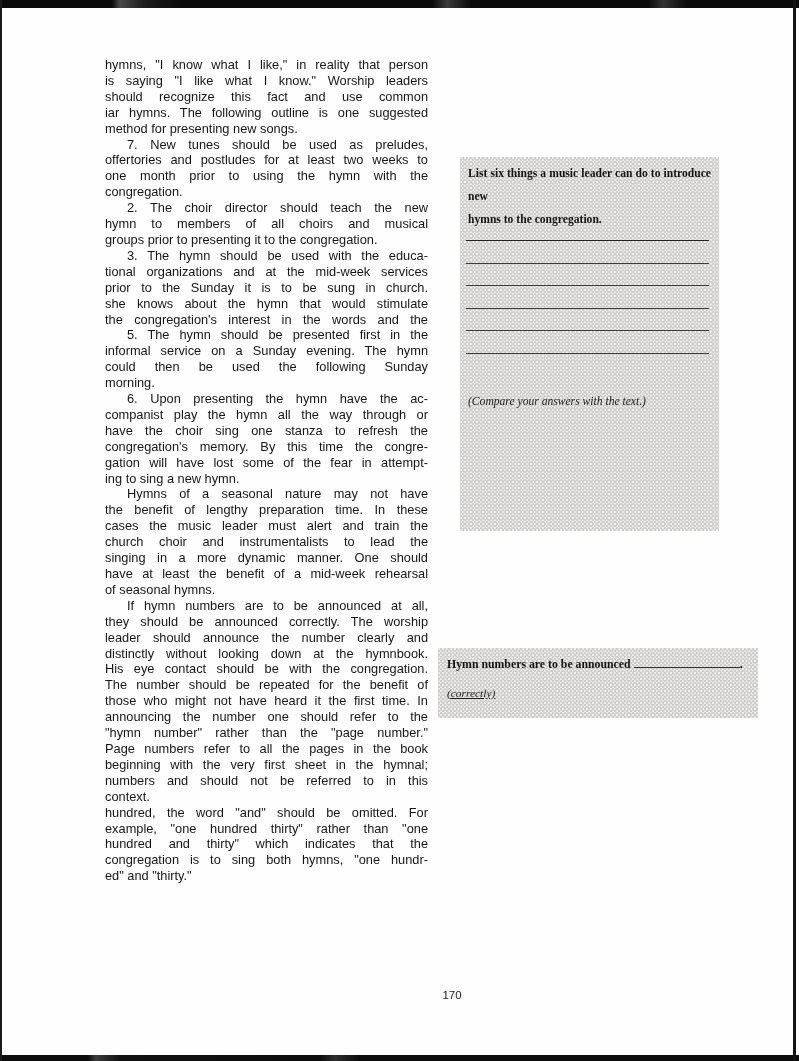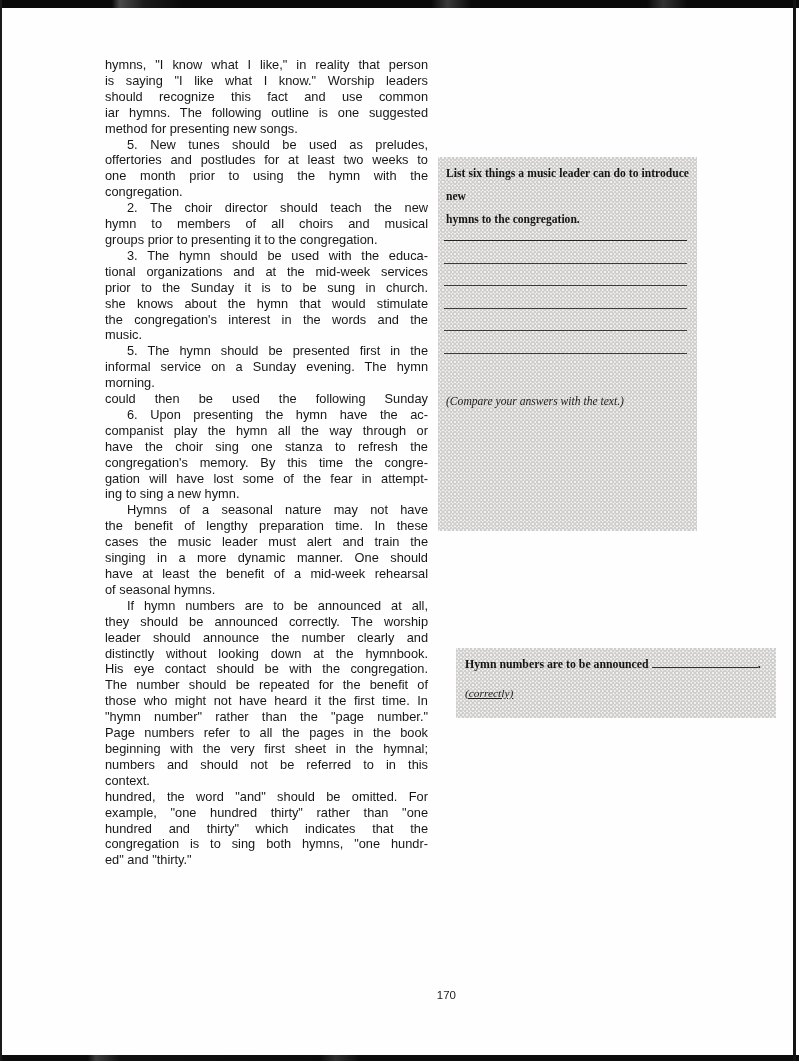--- a/index.html
+++ b/index.html
@@ -27,97 +27,98 @@
   
   .ex-box{position:absolute;color:#111;
     background-color:#f2f1ef;
     background-image:
       linear-gradient(45deg,#cfcecc 25%,transparent 25%,transparent 75%,#cfcecc 75%),
       linear-gradient(45deg,#cfcecc 25%,transparent 25%,transparent 75%,#cfcecc 75%),
       repeating-linear-gradient(0deg,rgba(140,140,138,.18) 0 1px,transparent 1px 3px),
       repeating-linear-gradient(90deg,rgba(140,140,138,.18) 0 1px,transparent 1px 3px);
     background-size:4px 4px,4px 4px,3px 3px,3px 3px;
     background-position:0 0,2px 2px,0 0,0 0;}
-  .box1{left:438px;top:157px;width:259px;height:374px;}
-  .box2{left:456px;top:648px;width:320px;height:70px;}
+  .box1{left:460px;top:157px;width:259px;height:374px;}
+  .box2{left:438px;top:648px;width:320px;height:70px;}
 
   .box1 .prompt{margin:5px 8px 0 8px;font-family:"Liberation Serif",serif;
     font-weight:bold;font-size:11.6px;line-height:23px;color:#141414;}
   .pline{text-align:justify;text-align-last:justify;}
   .pline.last{text-align:right;text-align-last:left;}
 
   .blanks{margin:0 10px 0 6px;}
   .blank-row{height:21.5px;border-bottom:1.3px solid #3a3a3a;}
   .blank-row:first-child{height:9px;border-bottom:1.9px solid #222;}
 
   .note{margin:41px 0 0 8px;font-family:"Liberation Serif",serif;
     font-style:italic;font-size:11.6px;color:#1c1c1c;}
 
   .prompt2{margin:9px 9px 0 9px;font-family:"Liberation Serif",serif;
     font-weight:bold;font-size:11.8px;color:#141414;}
   .inline-blank{display:inline-block;width:106px;height:10px;
     border-bottom:1.7px solid #303030;margin-left:3px;}
   .hint{margin:15px 8px 0 9px;font-family:"Liberation Serif",serif;
     font-style:italic;font-size:11.4px;color:#1c1c1c;text-decoration:underline;}
 
-  .page-number{position:absolute;left:424px;top:989px;width:32px;text-align:right;
+  .page-number{position:absolute;left:436px;top:989px;width:32px;text-align:center;
     font-size:11.5px;color:#222;}
 </style>
 </head>
 <body>
 
 <div class="page">
 
   <div class="edge top"></div>
   <div class="edge bottom"></div>
   <div class="edge left"></div>
   <div class="edge right"></div>
 
   <div class="main-col" id="main-col">
       <div class="tline">hymns, "I know what I like," in reality that person</div>
       <div class="tline">is saying "I like what I know." Worship leaders</div>
       <div class="tline">should recognize this fact and use common</div>
       <div class="tline">iar hymns. The following outline is one suggested</div>
       <div class="tline last">method for presenting new songs.</div>
-      <div class="tline indent">5. New tunes should be used as preludes,</div>
+      <div class="tline indent">7. New tunes should be used as preludes,</div>
       <div class="tline">offertories and postludes for at least two weeks to</div>
       <div class="tline">one month prior to using the hymn with the</div>
       <div class="tline last">congregation.</div>
       <div class="tline indent">2. The choir director should teach the new</div>
       <div class="tline">hymn to members of all choirs and musical</div>
       <div class="tline last">groups prior to presenting it to the congregation.</div>
       <div class="tline indent">3. The hymn should be used with the educa-</div>
       <div class="tline">tional organizations and at the mid-week services</div>
       <div class="tline">prior to the Sunday it is to be sung in church.</div>
       <div class="tline">she knows about the hymn that would stimulate</div>
       <div class="tline">the congregation's interest in the words and the</div>
-      <div class="tline last">music.</div>
       <div class="tline indent">5. The hymn should be presented first in the</div>
       <div class="tline">informal service on a Sunday evening. The hymn</div>
+      <div class="tline">could then be used the following Sunday</div>
       <div class="tline last">morning.</div>
-      <div class="tline">could then be used the following Sunday</div>
       <div class="tline indent">6. Upon presenting the hymn have the ac-</div>
       <div class="tline">companist play the hymn all the way through or</div>
       <div class="tline">have the choir sing one stanza to refresh the</div>
       <div class="tline">congregation's memory. By this time the congre-</div>
       <div class="tline">gation will have lost some of the fear in attempt-</div>
       <div class="tline last">ing to sing a new hymn.</div>
       <div class="tline indent">Hymns of a seasonal nature may not have</div>
       <div class="tline">the benefit of lengthy preparation time. In these</div>
       <div class="tline">cases the music leader must alert and train the</div>
+      <div class="tline">church choir and instrumentalists to lead the</div>
       <div class="tline">singing in a more dynamic manner. One should</div>
       <div class="tline">have at least the benefit of a mid-week rehearsal</div>
       <div class="tline last">of seasonal hymns.</div>
       <div class="tline indent">If hymn numbers are to be announced at all,</div>
       <div class="tline">they should be announced correctly. The worship</div>
       <div class="tline">leader should announce the number clearly and</div>
       <div class="tline">distinctly without looking down at the hymnbook.</div>
       <div class="tline">His eye contact should be with the congregation.</div>
       <div class="tline">The number should be repeated for the benefit of</div>
       <div class="tline">those who might not have heard it the first time. In</div>
+      <div class="tline">announcing the number one should refer to the</div>
       <div class="tline">"hymn number" rather than the "page number."</div>
       <div class="tline">Page numbers refer to all the pages in the book</div>
       <div class="tline">beginning with the very first sheet in the hymnal;</div>
       <div class="tline">numbers and should not be referred to in this</div>
       <div class="tline last">context.</div>
       <div class="tline">hundred, the word "and" should be omitted. For</div>
       <div class="tline">example, "one hundred thirty" rather than "one</div>
       <div class="tline">hundred and thirty" which indicates that the</div>
       <div class="tline">congregation is to sing both hymns, "one hundr-</div>
       <div class="tline last">ed" and "thirty."</div>

